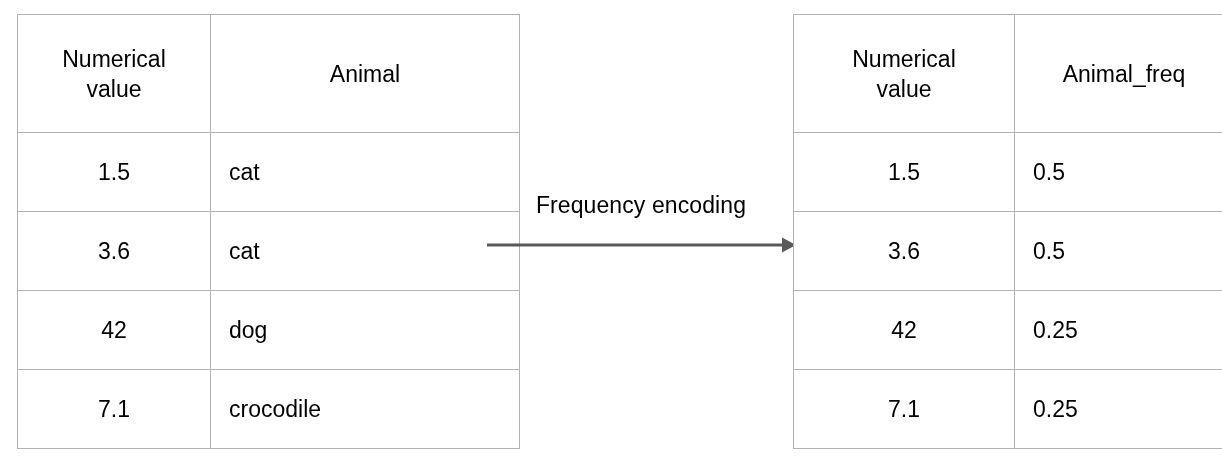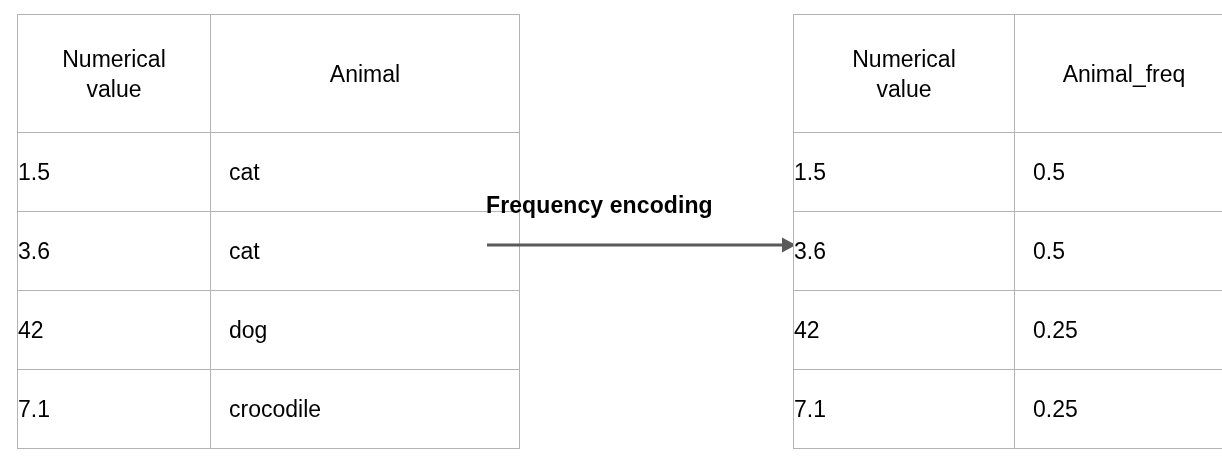--- a/index.html
+++ b/index.html
@@ -44,21 +44,21 @@
     line-height: 30px;
     color: #000000;
     padding: 0 6px;
   }
   .data-table tbody td {
     height: 78px;
     font-size: 23px;
     line-height: 28px;
   }
   .col-num {
-    text-align: left;
+    text-align: center;
   }
   .col-txt {
     text-align: left;
     padding-left: 18px !important;
     margin-top: 8px;
   }
 
   
   #table-source {
     left: 17px;
@@ -87,23 +87,23 @@
     left: 486px;
     top: 190px;
     width: 316px;
     height: 76px;
   }
   .transform-label {
     position: absolute;
     left: 0;
     top: 0;
     width: 310px;
-    text-align: left;
+    text-align: center;
     font-size: 23px;
-    font-weight: bold;
+    font-weight: normal;
     line-height: 30px;
     letter-spacing: 0.1px;
     white-space: nowrap;
     color: #000000;
   }
   .transform-arrow {
     position: absolute;
     left: 0;
     top: 44px;
     width: 316px;

